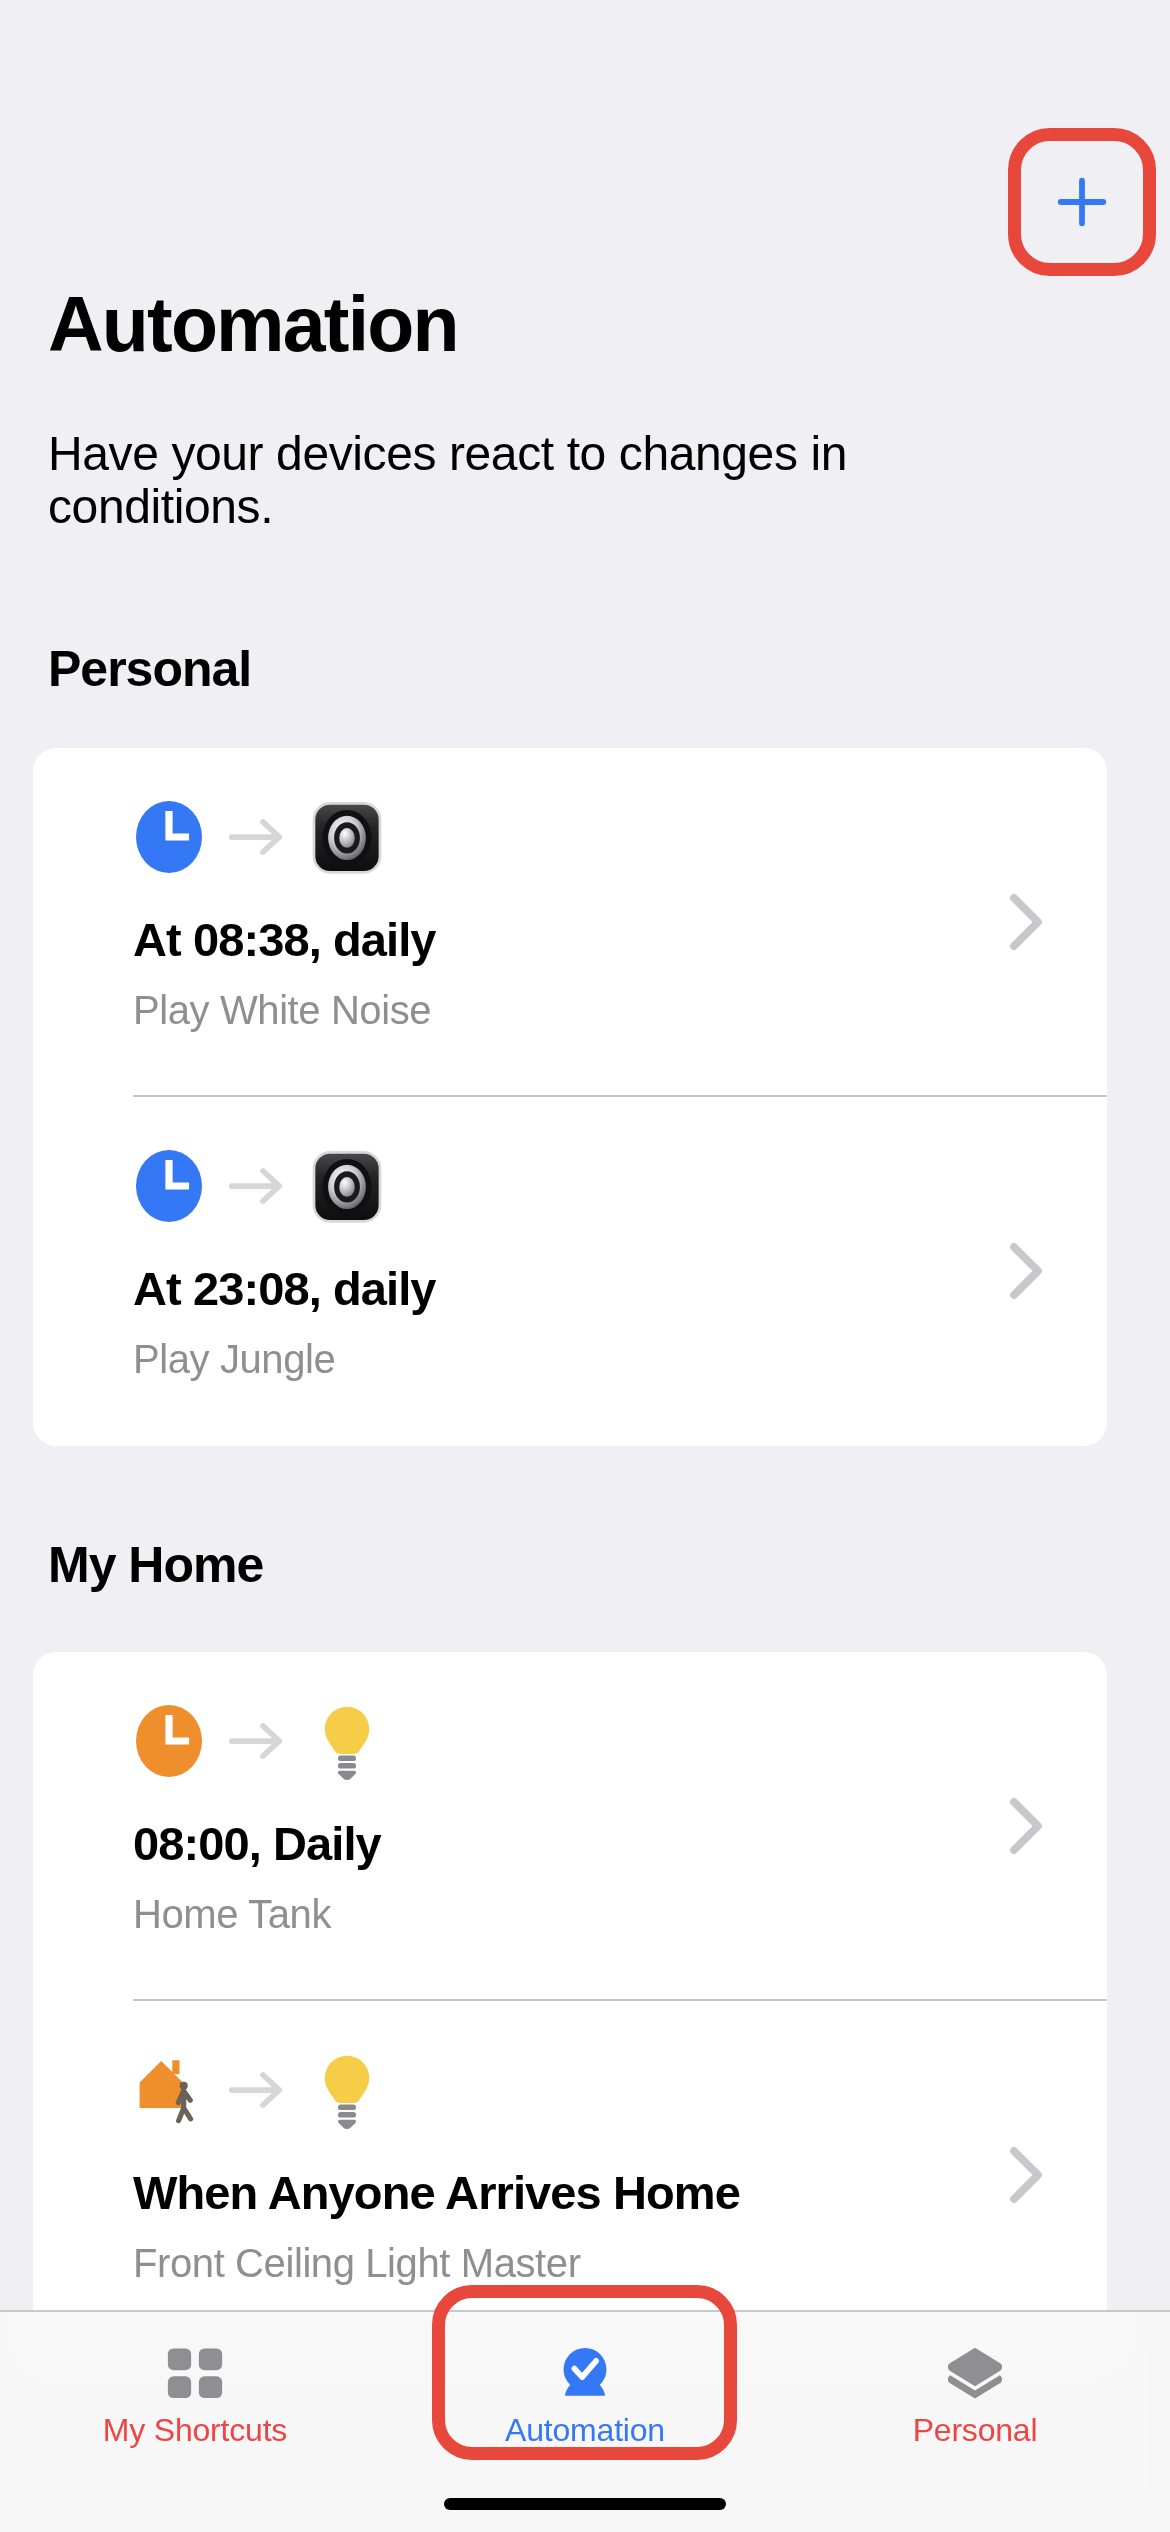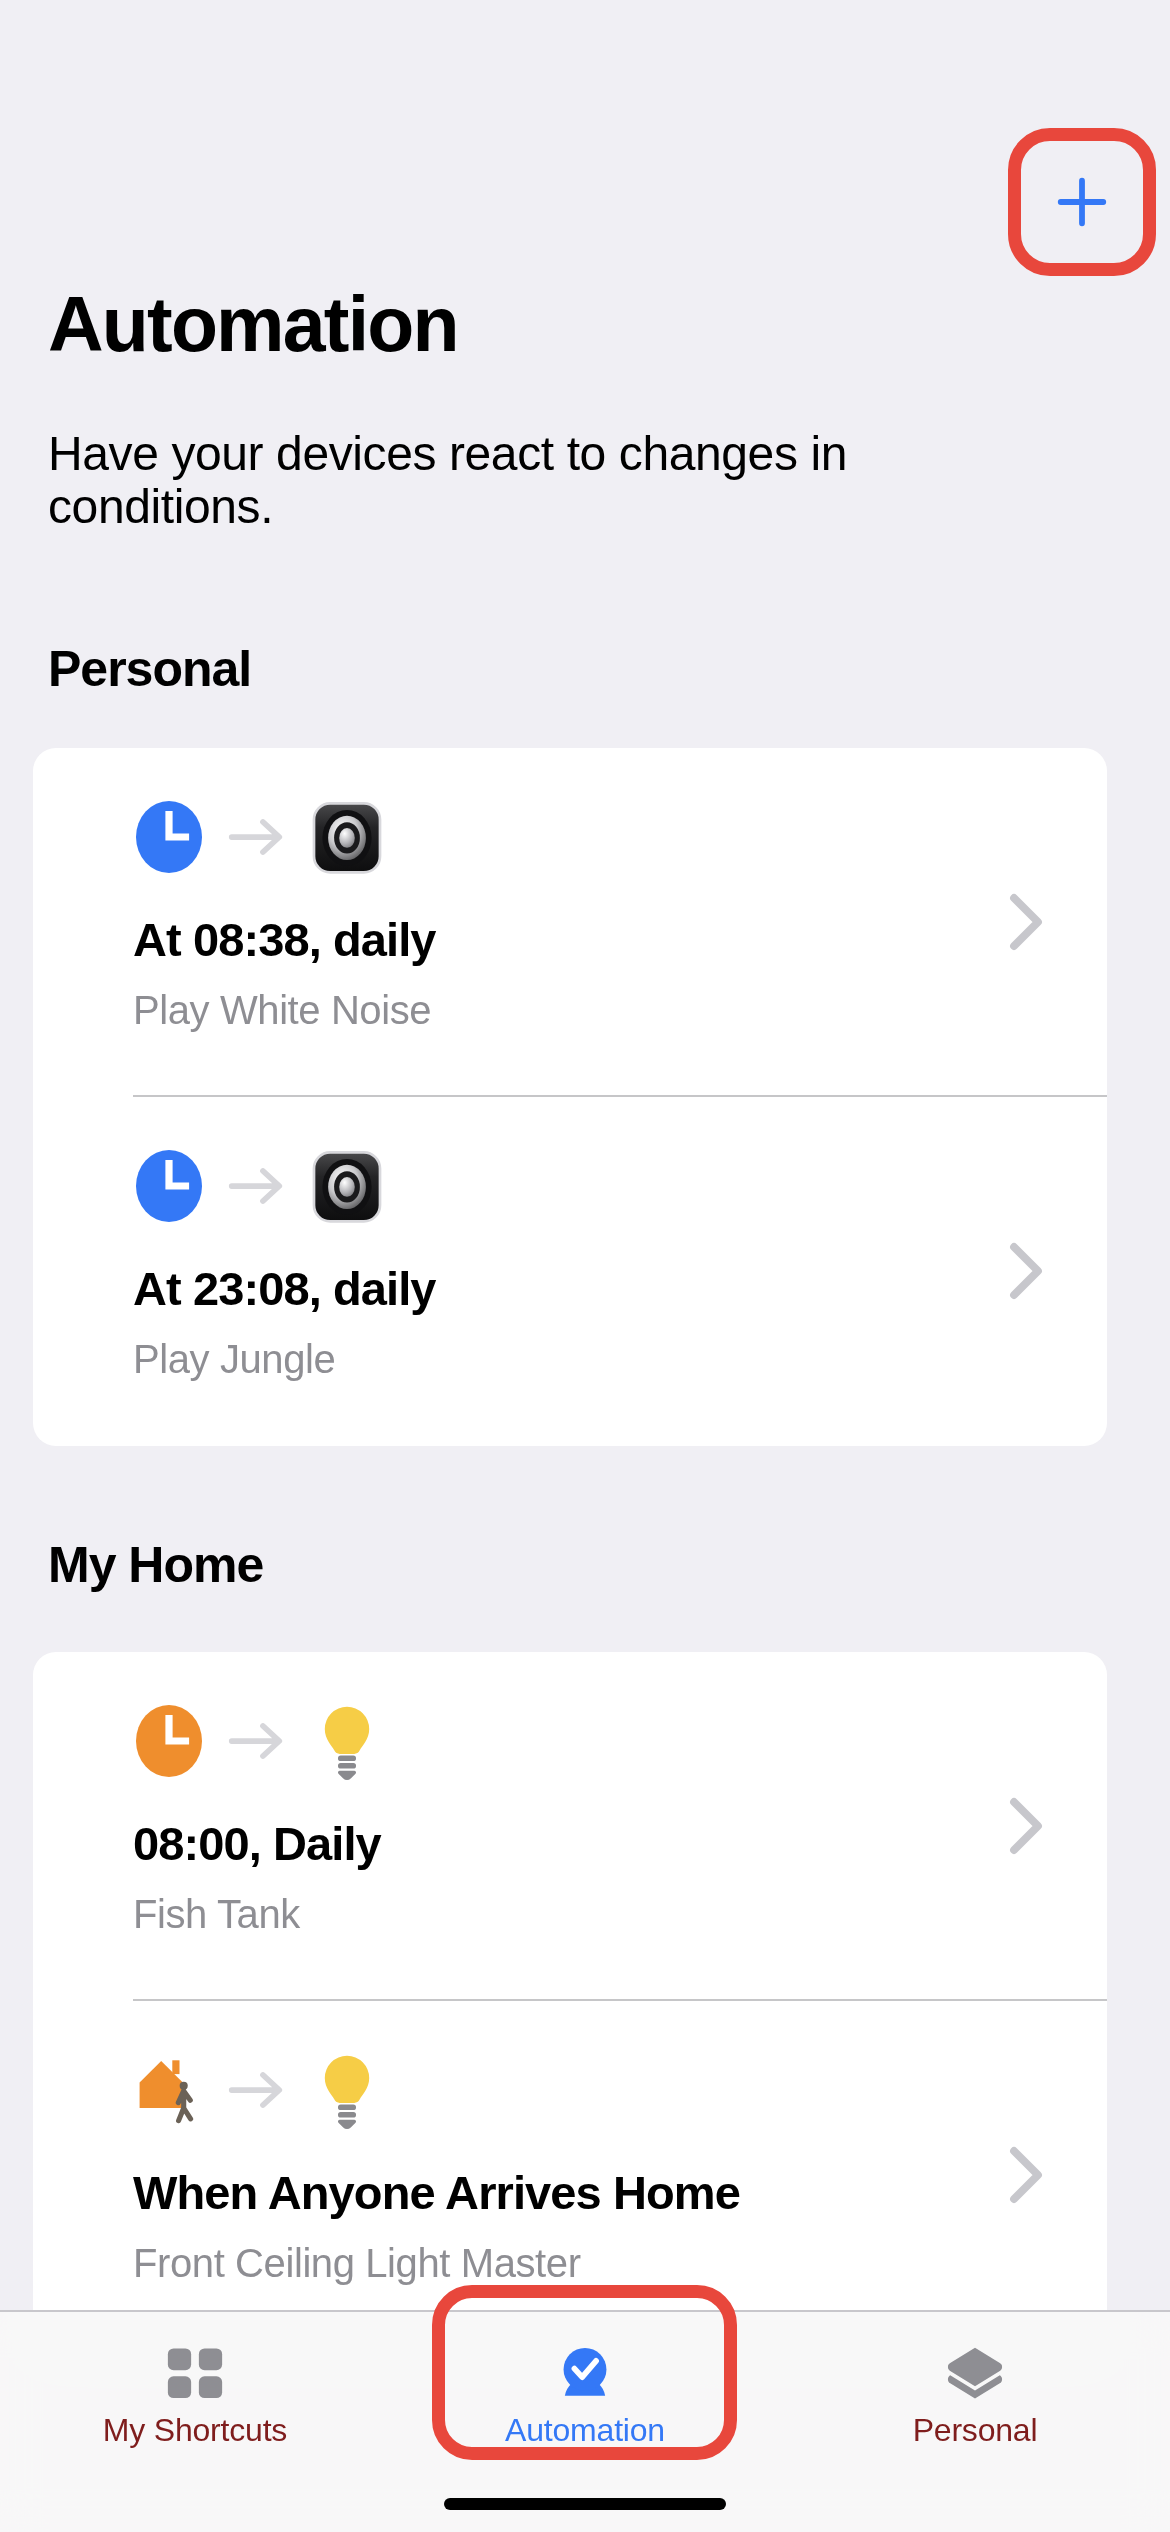--- a/index.html
+++ b/index.html
@@ -130,21 +130,21 @@
     backdrop-filter:blur(20px);
   }
   .tab {
     flex:1;
     display:flex; flex-direction:column;
     align-items:center; gap:10px;
   }
   .tab-icon { width:74px; height:62px; display:block; }
   .tab-label {
     font-size:32px; font-weight:400; letter-spacing:-0.2px;
-    color:#7f1d1d; line-height:1;
+    color:#ef4444; line-height:1;
   }
   .tab.active .tab-label { color:#3478f6; }
   .annot-tab {
     position:absolute; left:432px; bottom:72px;
     width:305px; height:175px;
     border:13px solid #e8473c;
     border-radius:40px;
     pointer-events:none;
   }
   .home-indicator {
@@ -256,21 +256,21 @@
           <path d="M1.5 8 H20 M14 2 L20.5 8 L14 14" stroke="#d6d6da" stroke-width="2.3" fill="none" stroke-linecap="round" stroke-linejoin="round"></path>
         </svg>
         <svg class="action-icon" viewBox="0 0 24 26">
           <path d="M12 1.6 a7.4 7.4 0 0 1 7.4 7.4 c0 3.5-2.3 5.4-3.2 7.2 a2 2 0 0 1-1.8 1.1 h-4.8 a2 2 0 0 1-1.8-1.1 C6.9 14.4 4.6 12.5 4.6 9 A7.4 7.4 0 0 1 12 1.6Z" fill="#f6cd46"></path>
           <rect x="9" y="17.8" width="6" height="1.9" rx="0.9" fill="#8a8a8e"></rect>
           <rect x="9" y="20.3" width="6" height="1.9" rx="0.9" fill="#8a8a8e"></rect>
           <path d="M9.6 22.9 h4.8 a0.6 0.6 0 0 1 0.45 1 l-1.6 1.6 a1.8 1.8 0 0 1-2.5 0 l-1.6-1.6 a0.6 0.6 0 0 1 0.45-1Z" fill="#8a8a8e"></path>
         </svg>
       </div>
       <div class="row-title">08:00, Daily</div>
-      <div class="row-sub">Fish Tank</div>
+      <div class="row-sub">Home Tank</div>
       <svg class="row-chevron" viewBox="0 0 12 20">
         <path d="M2 2 L10 10 L2 18" stroke="#c7c7cc" stroke-width="2.6" fill="none" stroke-linecap="round" stroke-linejoin="round"></path>
       </svg>
       <div class="row-divider"></div>
     </div>
 
     <div class="row">
       <div class="row-icons">
         <svg class="trigger-icon" viewBox="0 0 24 26">
           <path d="M2.2 10.5 L9.4 3.3 L16.6 10.5 V19 H2.2 Z" fill="#ef8e2d"></path>

